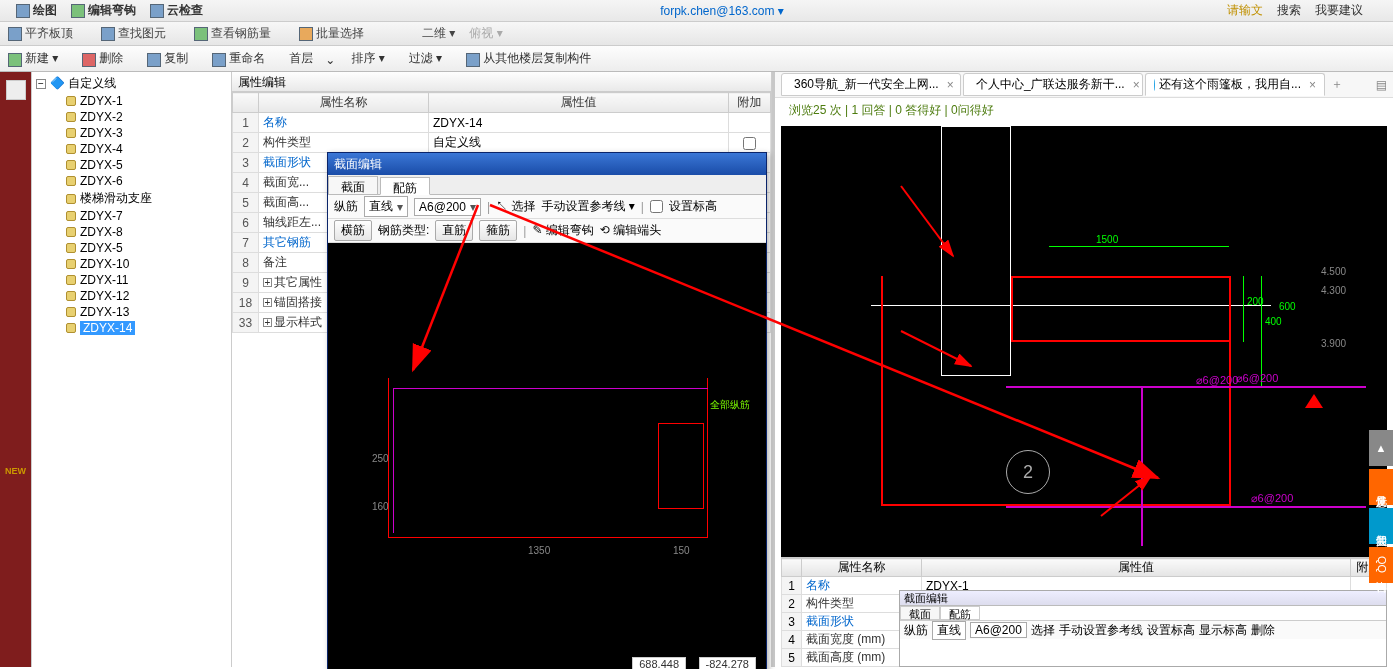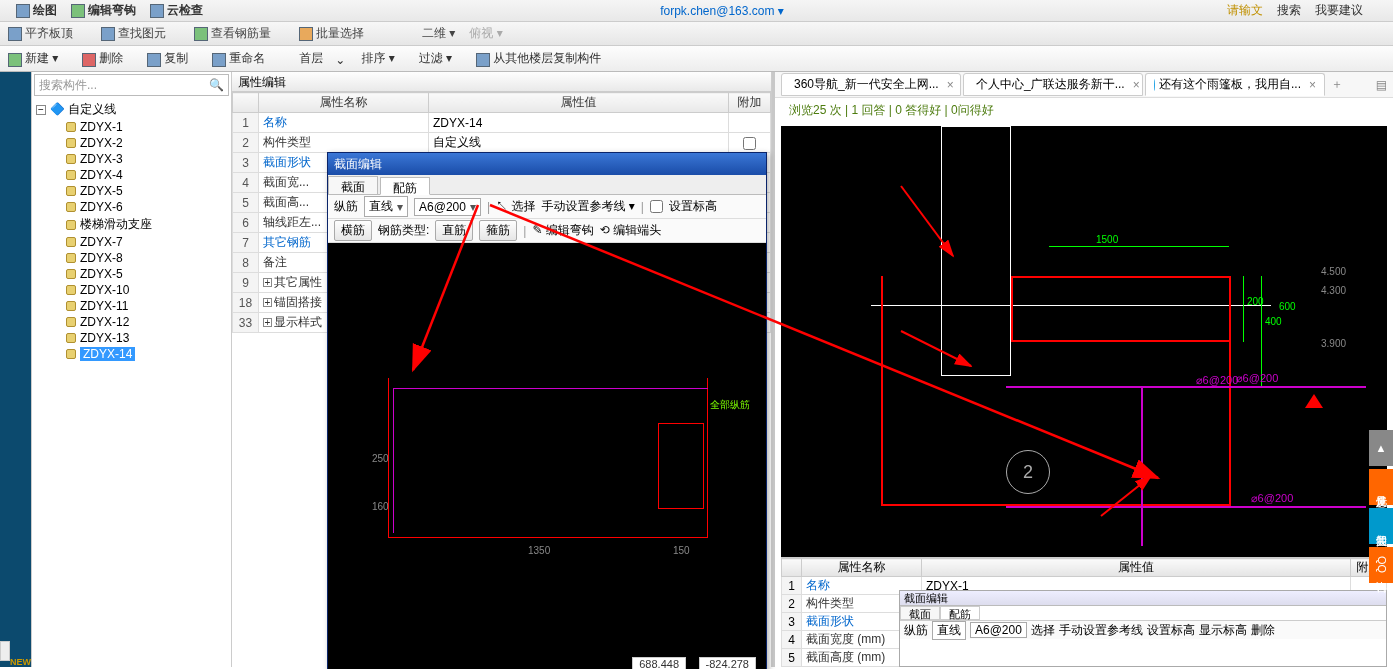--- a/index.html
+++ b/index.html
@@ -9,21 +9,21 @@
 .topbar .yel{color:#c09000}
 .toolbar2{height:24px;background:linear-gradient(#f7f7f7,#e6e6e6);display:flex;align-items:center;padding:0 8px;border-bottom:1px solid #ccc}
 .toolbar2 span{margin-right:14px;color:#444;display:inline-flex;align-items:center}
 .toolbar3{height:26px;background:linear-gradient(#fdfdfd,#ededed);display:flex;align-items:center;padding:0 8px;border-bottom:1px solid #bbb}
 .toolbar3 span{margin-right:12px;color:#333;display:inline-flex;align-items:flex-end}
 .ico{width:14px;height:14px;display:inline-block;margin-right:3px;background:#7aa0c9;border:1px solid #567}
 .ico.g{background:#7bc17b}
 .ico.o{background:#e8a95c}
 .ico.r{background:#d66}
 .main{display:flex;height:595px}
-.leftcol{width:32px;background:#0c4a6e;border-right:1px solid #ccc;display:flex;align-items:flex-end;padding-top:8px}
+.leftcol{width:32px;background:#7f1d1d;border-right:1px solid #ccc;display:flex;flex-direction:column;align-items:center;padding-top:8px}
 .leftcol .stub{width:20px;height:20px;background:#eee;border:1px solid #ccc;margin-bottom:6px}
 .leftcol .new{font-size:9px;color:#c90;font-weight:bold;margin-top:360px}
 .tree{width:200px;border-right:1px solid #ccc;background:#fff;display:flex;flex-direction:column}
 .search{height:22px;border:1px solid #bbb;margin:2px;background:#fff;display:flex;align-items:center;padding:0 4px;color:#999}
 .search .sico{margin-left:auto;color:#666}
 .treebody{flex:1;overflow:auto;padding-top:2px}
 .tnode{padding:1px 4px 1px 12px;display:flex;align-items:center;cursor:default}
 .tnode .bullet{width:10px;height:10px;background:#e8d070;border:1px solid #b09030;border-radius:2px;margin-right:4px}
 .tnode.root{padding-left:4px}
 .tnode.root .tb{width:10px;height:10px;border:1px solid #888;margin-right:4px;text-align:center;line-height:8px;font-size:10px}
@@ -135,44 +135,40 @@
       <span>删除</span>
     </span>
   <span>
       <i class="ico"></i>
       <span>复制</span>
     </span>
   <span>
       <i class="ico"></i>
       <span>重命名</span>
     </span>
-  <span style="margin-left:10px"><span>首层</span> ⌄</span>
+  <span style=""><span>首层</span> ⌄</span>
   <span style="margin-left:4px">
       <span>排序 ▾</span>
     </span>
   <span>
       <span>过滤 ▾</span>
     </span>
   <span>
       <i class="ico"></i>
       <span>从其他楼层复制构件</span>
     </span>
 </div>
 
 <div class="main">
   <div class="leftcol">
     <div class="stub"></div>
     <div class="new">NEW</div>
   </div>
 
   <div class="tree">
-    <div class="search">
-      <span>搜索构件...</span>
-      <span class="sico">🔍</span>
-    </div>
     <div class="treebody" id="treebody">
         <div class="tnode root"><span class="tb">−</span>🔷 自定义线</div>
         <div class="tnode" style="padding-left:34px">
           <span class="bullet"></span>
           <span class="lbl">ZDYX-1</span>
         </div>
         <div class="tnode" style="padding-left:34px">
           <span class="bullet"></span>
           <span class="lbl">ZDYX-2</span>
         </div>

